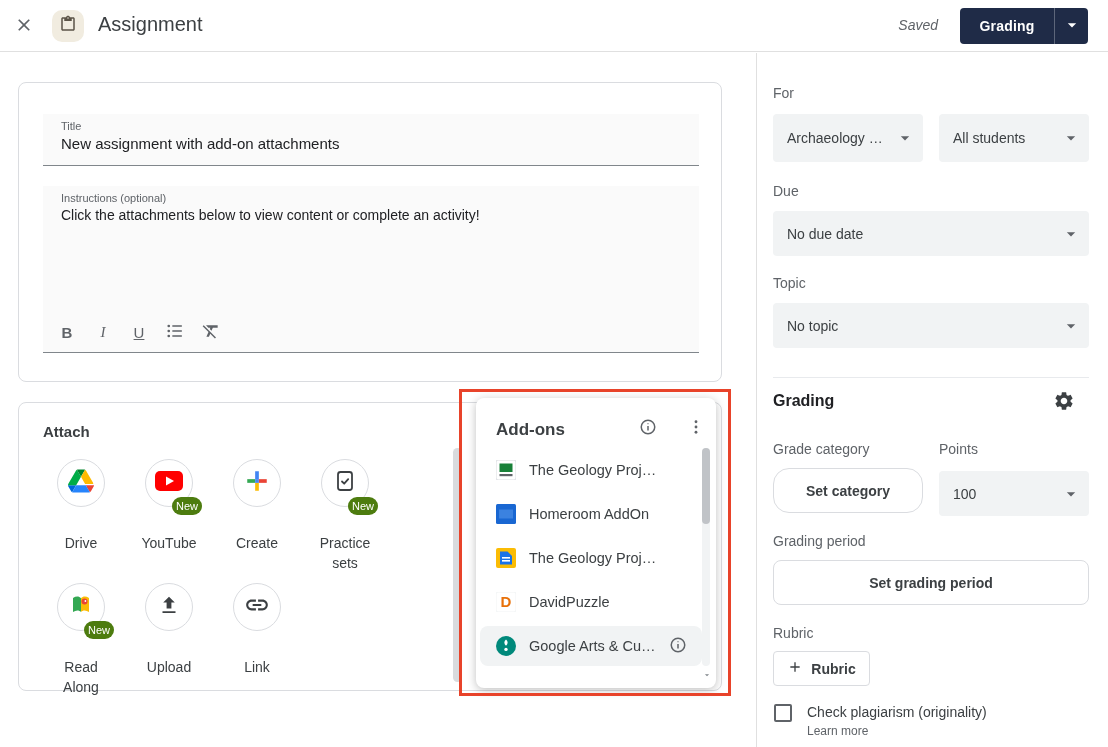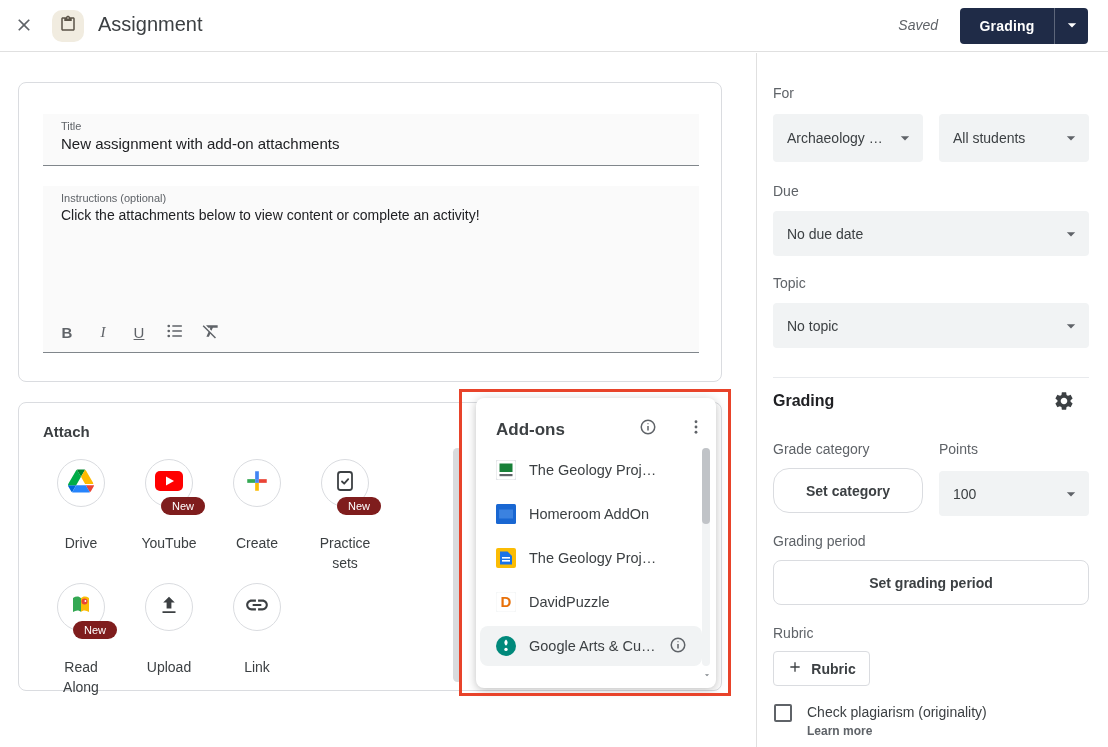--- a/index.html
+++ b/index.html
@@ -31,21 +31,21 @@
   .fmt-italic { font-style:italic; font-family:"Liberation Serif",serif; }
   .fmt-underline { text-decoration:underline; }
 
   .card-attach { left:18px; top:402px; width:704px; height:289px; }
   .attach-heading { position:absolute; left:24px; top:20px; font-size:15px; font-weight:700; color:#3c4043; }
   .attach-item { position:absolute; width:88px; text-align:center; cursor:pointer; }
   .attach-item .circ { width:48px; height:48px; border:1px solid #dadce0; border-radius:50%; margin:0 auto; background:#fff; display:flex; align-items:center; justify-content:center; }
   .attach-item .albl { width:66px; margin:26px auto 0; font-size:14px; line-height:20px; color:#3c4043; }
   .p1{left:18px;top:56px}.p2{left:106px;top:56px}.p3{left:194px;top:56px}.p4{left:282px;top:56px}
   .p5{left:18px;top:180px}.p6{left:106px;top:180px}.p7{left:194px;top:180px}
-  .new-badge { position:absolute; left:36px; top:38px; background:#7f1d1d; color:#fff; font-size:11px; line-height:14px; padding:2px 11px; border-radius:9px; z-index:2; }
+  .new-badge { position:absolute; left:47px; top:38px; background:#4d7c0f; color:#fff; font-size:11px; line-height:14px; padding:2px 4px; border-radius:9px; z-index:2; }
 
   
   .attach-scrollbar { position:absolute; left:453px; top:448px; width:9px; height:234px; background:#d9dbde; border-radius:5px; z-index:4; }
   .addons-panel { position:absolute; left:476px; top:398px; width:240px; height:290px; background:#fff; border-radius:8px; box-shadow:0 2px 10px rgba(0,0,0,.25); z-index:5; }
   .addons-title { position:absolute; left:20px; top:22px; font-size:17px; font-weight:700; color:#3c4043; }
   .addons-info { position:absolute; left:162px; top:20px; width:20px; height:20px; border:none; background:transparent; cursor:pointer; }
   .addons-dots { position:absolute; left:210px; top:19px; width:20px; height:22px; border:none; background:transparent; cursor:pointer; }
   .addon-row { position:absolute; left:4px; width:222px; height:40px; display:flex; align-items:center; cursor:pointer; border-radius:8px; }
   .a0{top:52px}.a1{top:96px}.a2{top:140px}.a3{top:184px}.a4{top:228px}
   .addon-row.selected { background:#f1f3f4; }
@@ -63,21 +63,21 @@
   .sel { position:absolute; background:#f1f3f4; border-radius:4px; display:flex; align-items:center; padding:0 28px 0 14px; font-size:14px; color:#3c4043; cursor:pointer; }
   .sel .sel-val { white-space:nowrap; overflow:hidden; text-overflow:ellipsis;text-align:right; }
   .sel .caret { position:absolute; right:8px; top:50%; margin-top:-10px; }
   .outline-btn { position:absolute; background:#fff; border:1px solid #dadce0; display:flex; align-items:center; justify-content:center; font-size:14px; font-weight:700; color:#3c4043; cursor:pointer; font-family:"Liberation Sans",sans-serif; }
   .sb-divider { position:absolute; left:16px; top:324px; width:316px; height:1px; background:#e8eaed; }
   .grading-heading { position:absolute; left:16px; top:339px; font-size:16px; font-weight:700; color:#202124; }
   .gear-btn { position:absolute; left:294px; top:336px; width:26px; height:26px; border:none; background:transparent; cursor:pointer; }
   .rubric-btn { left:16px; top:598px; width:97px; height:35px; border-radius:4px; gap:8px; }
   .checkbox { position:absolute; left:17px; top:651px; width:18px; height:18px; border:2px solid #5f6368; border-radius:2px; background:#fff; cursor:pointer; }
   .plagiarism-lbl { position:absolute; left:50px; top:651px; font-size:14px; color:#3c4043; }
-  .learn-more { position:absolute; left:50px; top:671px; font-size:12px; color:#5f6368; cursor:pointer;font-weight:bold; }
+  .learn-more { position:absolute; left:50px; top:671px; font-size:12px; color:#5f6368; cursor:pointer; }
 </style>
 </head>
 <body>
 
 <div class="screen">
 
   <header class="topbar">
     <button class="close-btn">
       <span>
         <svg width="20" height="20" viewBox="0 0 24 24" fill="#5f6368">

